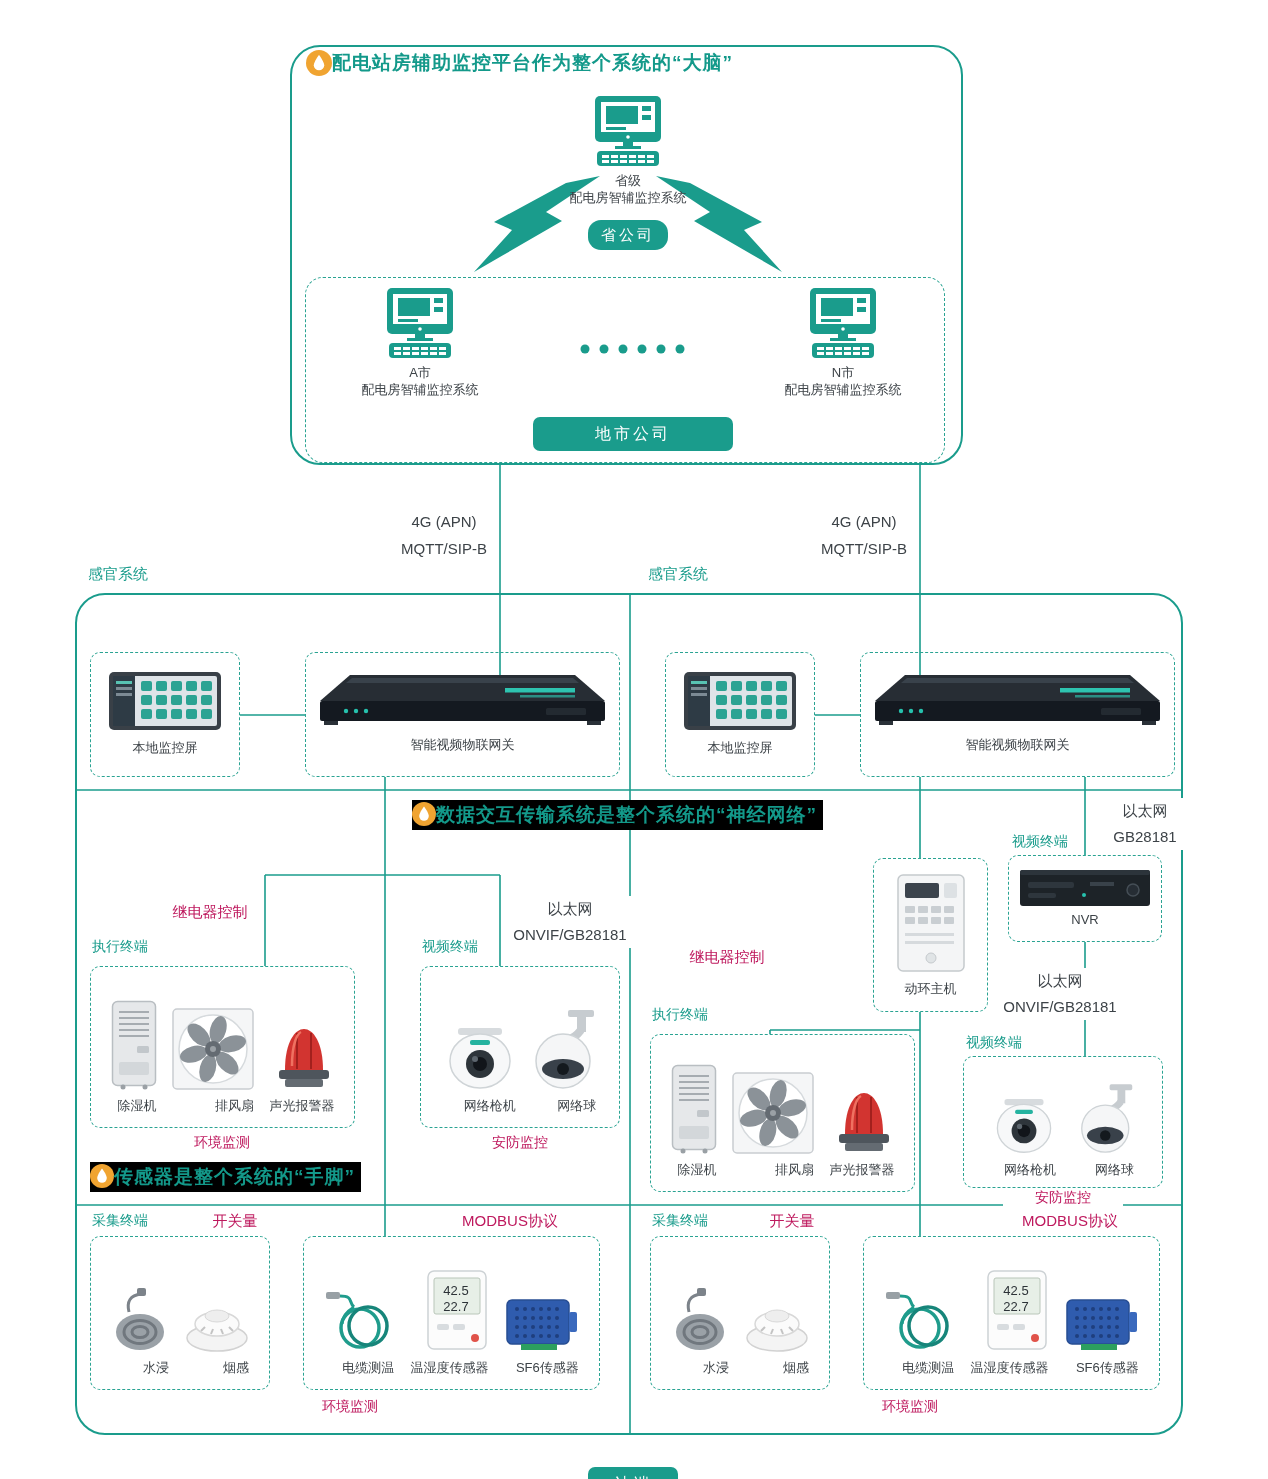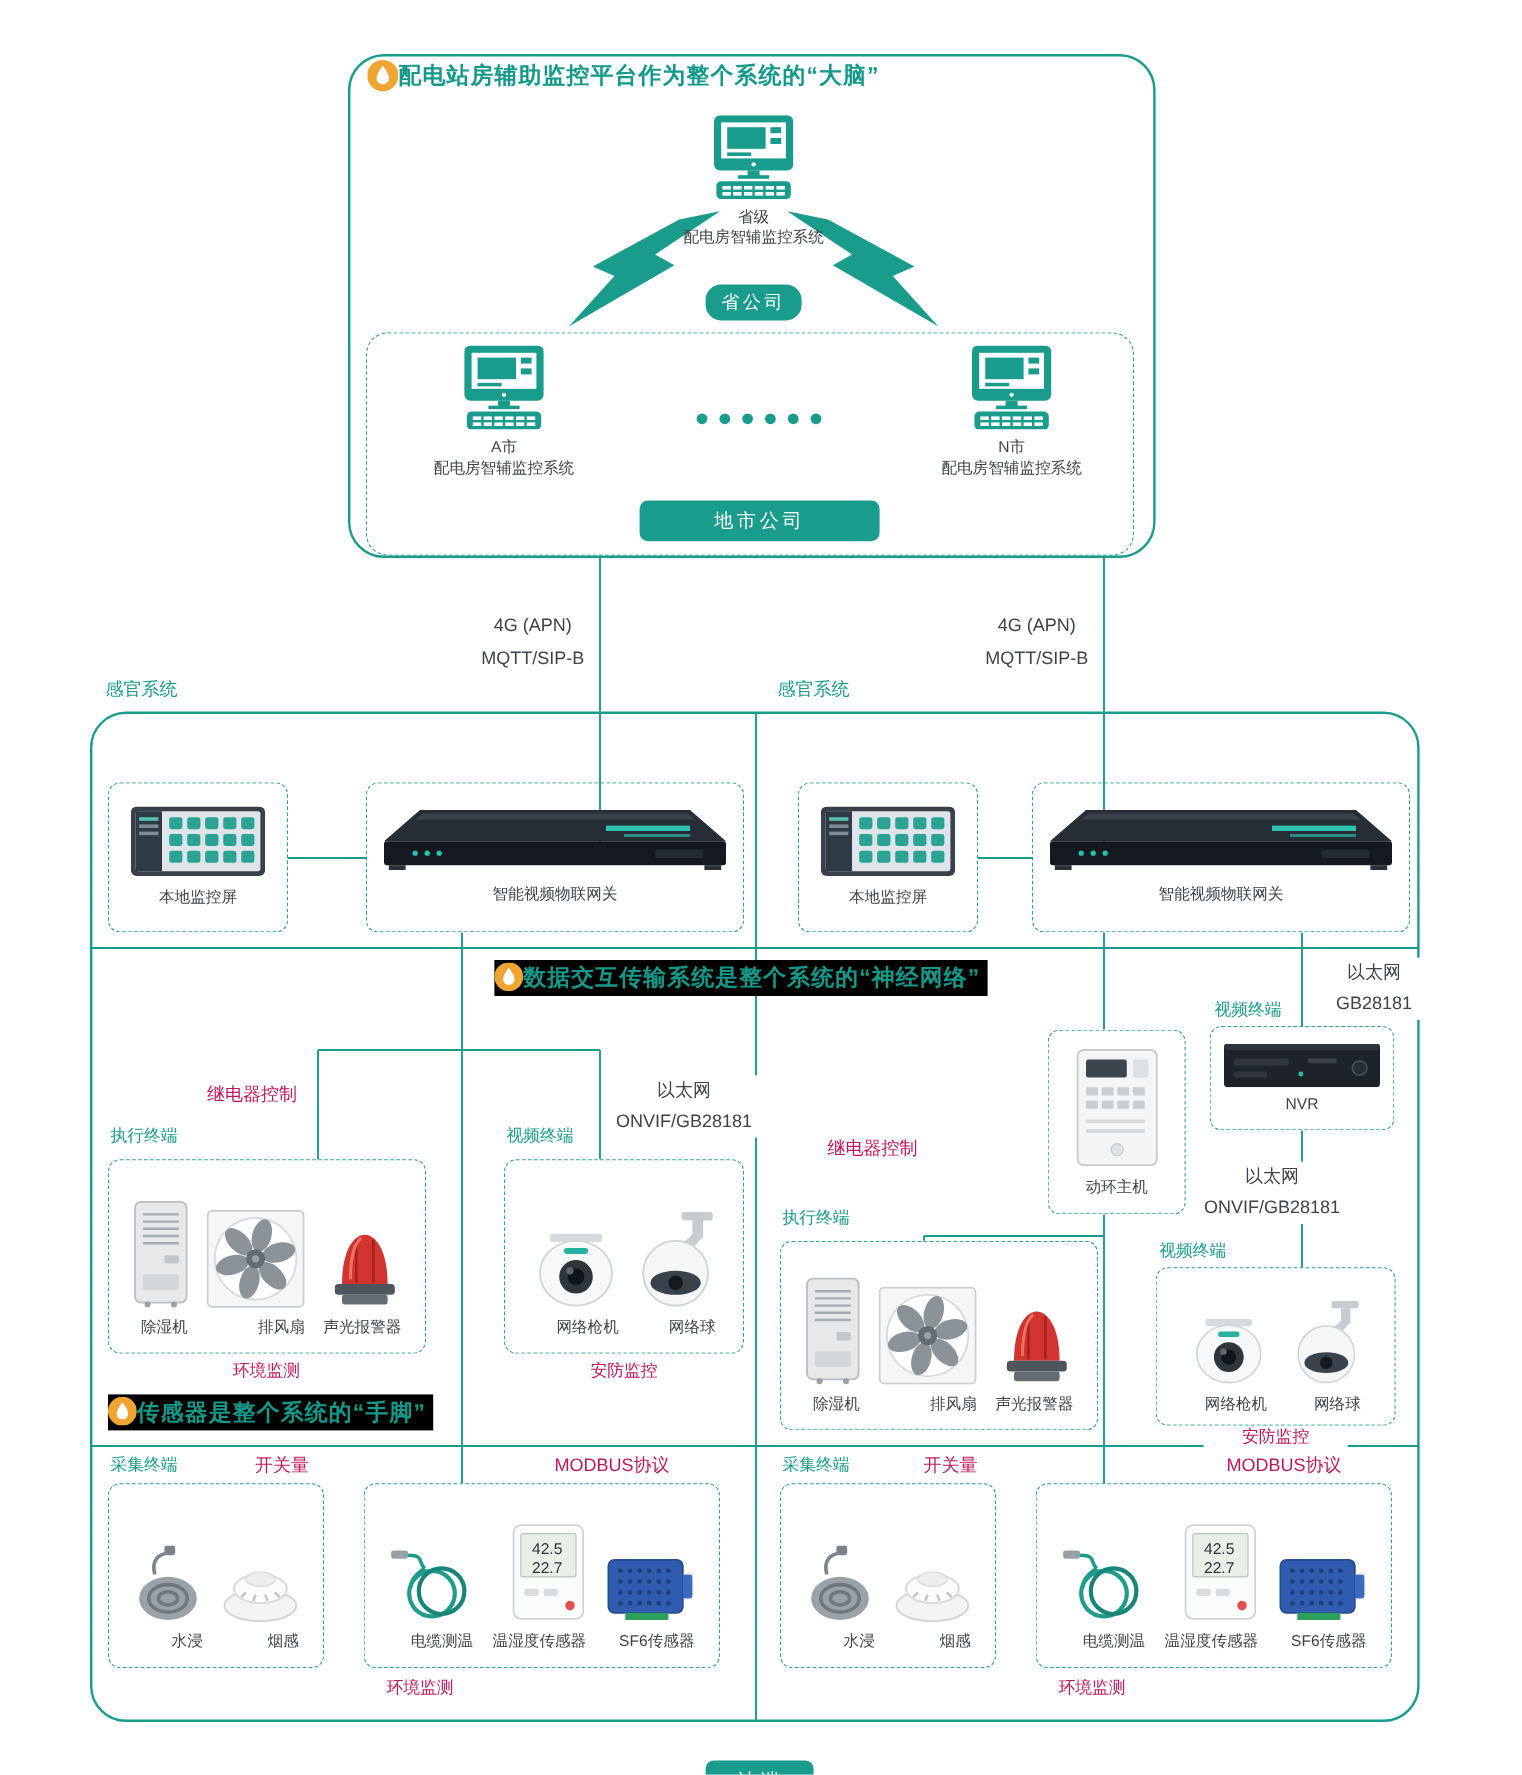--- a/index.html
+++ b/index.html
@@ -264,21 +264,21 @@
 
   <div class="abs comp" style="left:543px;top:96px;">
     <svg width="86" height="70">
         <use href="#sym-computer"></use>
       </svg>
     <div class="comp-caption">
       <div>省级</div>
       <div>配电房智辅监控系统</div>
     </div>
   </div>
-  <div class="abs badge" style="left:588px;top:237px;width:80px;height:30px;font-size:15px;border-radius:13px;">省公司</div>
+  <div class="abs badge" style="left:588px;top:220px;width:80px;height:30px;font-size:15px;border-radius:13px;">省公司</div>
 
   <div class="abs dashed" style="left:305px;top:277px;width:640px;height:186px;border-radius:18px;"></div>
   <div class="abs comp" style="left:335px;top:288px;">
     <svg width="86" height="70">
         <use href="#sym-computer"></use>
       </svg>
     <div class="comp-caption">
       <div>A市</div>
       <div>配电房智辅监控系统</div>
     </div>

